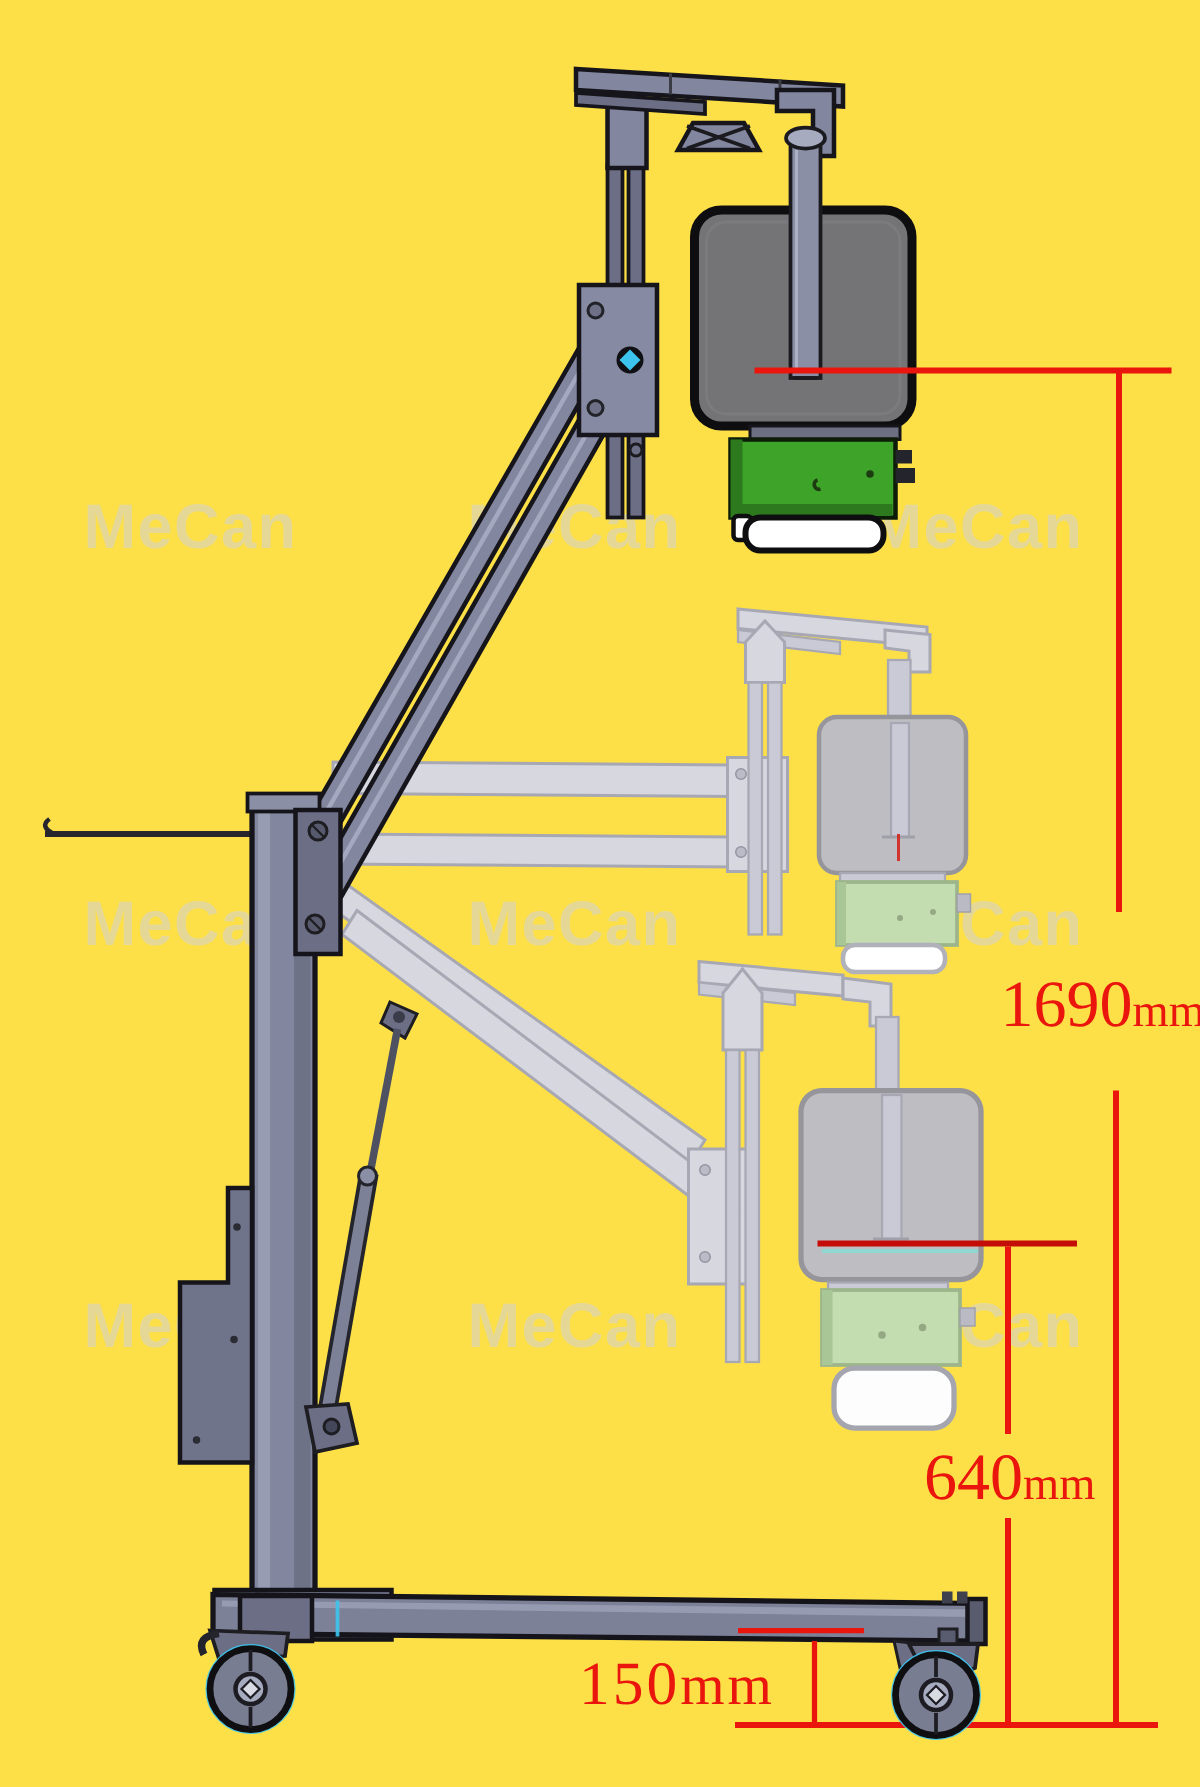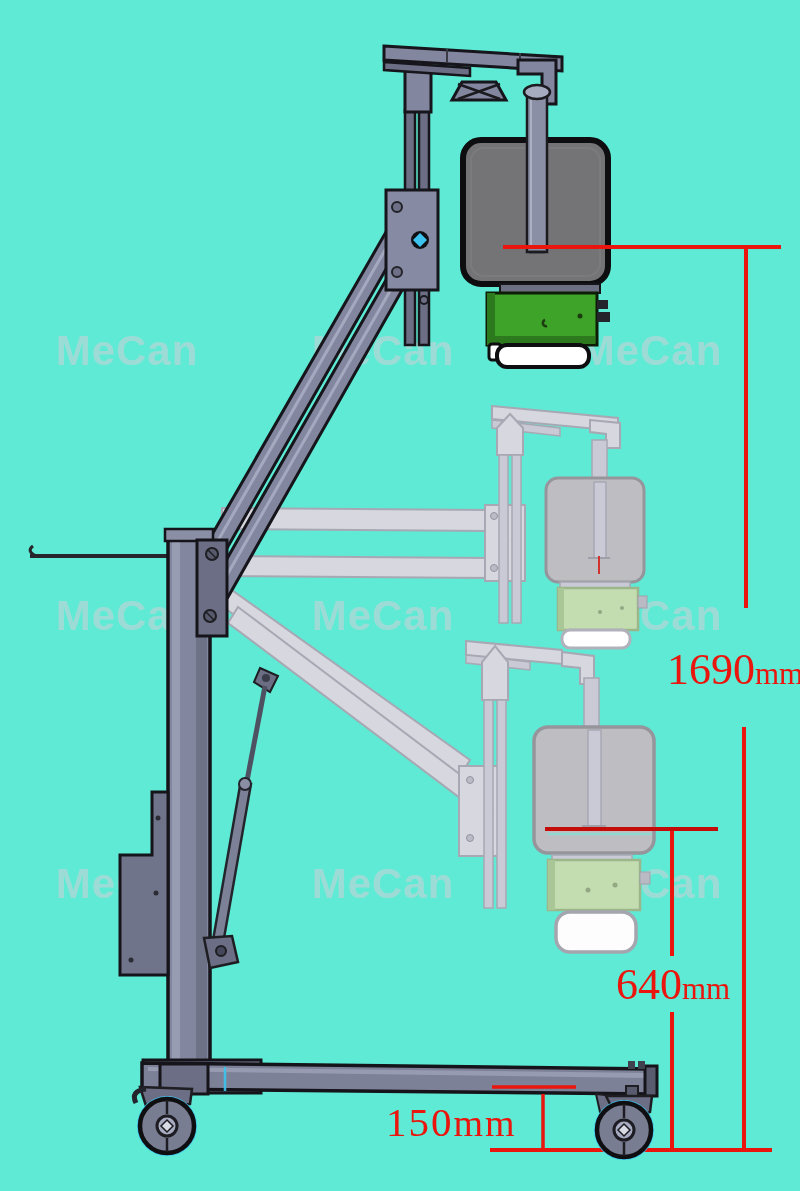--- a/index.html
+++ b/index.html
@@ -1,16 +1,16 @@
 <!DOCTYPE html>
 <html style="--dimension-red: #ea150d; --dark-red: #c40d08; --machine-body: #82869e; --machine-light: #a8acc2; --machine-dark: #5f6275; --machine-outline: #15151b; --bracket-gray: #6b6e84; --detector-panel: #747477; --panel-outline: #0e0e10; --generator-green: #3ea329; --generator-dark: #2c7a1d; --ghost-body: #d6d7df; --ghost-outline: #a7a8b3; --ghost-panel: #bebec2; --ghost-green: #c3ddb1; --ghost-green-outline: #9cb58b; --accent-cyan: #3cc4ef; --teal-line: #8fd8d2; --watermark-gray: #d2d2d8;"><head>
 <meta charset="utf-8">
 <style>
   html,body{margin:0;padding:0;background:#ffffff;}
-  .stage{width:800px;height:1191px;position:relative;background:#5eead4;overflow:hidden;text-align:center;}
+  .stage{width:800px;height:1191px;position:relative;background:#fde047;overflow:hidden;text-align:center;}
   svg{display:block;}
   text{user-select:none;}
   .watermark{
     font-family:"Liberation Sans",sans-serif;
     font-size:42px;font-weight:600;
     fill:var(--watermark-gray,#d2d2d8);
     opacity:.55;letter-spacing:1px;
     text-anchor:middle;
   }
   .dim-text{font-family:"Liberation Serif",serif;fill:var(--dimension-red,#ea150d);}

